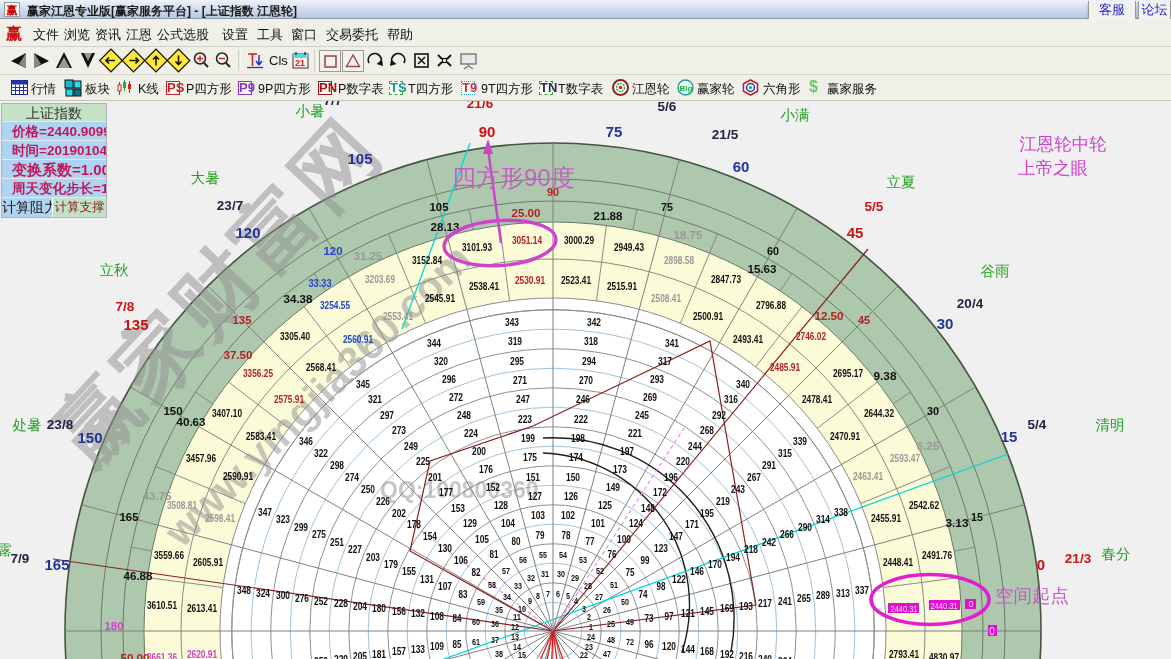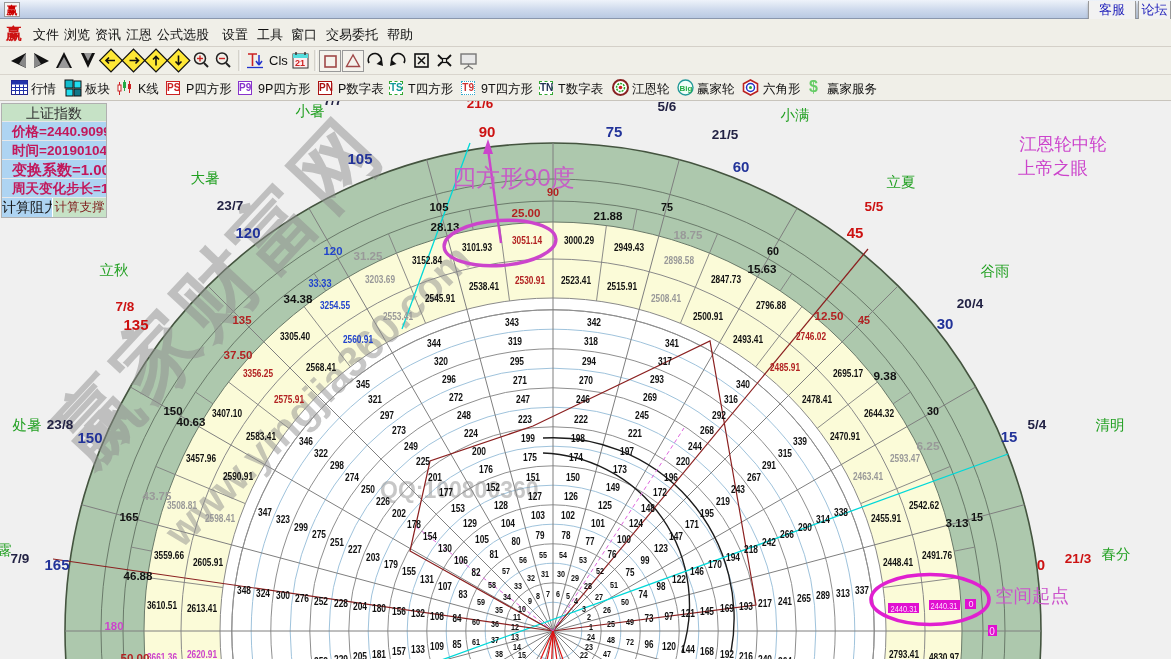--- a/index.html
+++ b/index.html
@@ -6,29 +6,30 @@
 .titlebar{position:absolute;left:0;top:0;width:1171px;height:19px;background:linear-gradient(#eef3fa 0%,#cdd9ec 55%,#b9c9e2 100%);border-bottom:1px solid #8a97ad}
 .ticon{position:absolute;left:4px;top:2px;width:16px;height:15px;background:#f4f4f4;border:1px solid #999;color:#cc0000;font-size:11px;font-weight:bold;text-align:center;line-height:14px}
 .ttext{position:absolute;left:27px;top:3px;font-size:12px;font-weight:bold;color:#1a1a1a}
 .tbtn{position:absolute;top:1px;height:19px;background:#f2f2f2;border:1px solid #999;border-top:none;color:#2222bb;font-size:13px;text-align:center;line-height:18px;box-shadow:0 2px 2px rgba(120,120,120,.5)}
 .menubar{position:absolute;left:0;top:19px;width:1171px;height:28px;background:#f0efe8;border-bottom:1px solid #d4d0c8}
 .mlogo{position:absolute;left:6px;top:5px;color:#cc1111;font-size:16px;font-weight:bold}
 .menubar span{position:absolute;top:7px;font-size:13px;color:#111}
 .toolbar1{position:absolute;left:0;top:47px;width:1171px;height:28px;background:#f0efe8;border-bottom:1px solid #d9d5cd}
 .toolbar2{position:absolute;left:0;top:75px;width:1171px;height:26px;background:#f0efe8;border-bottom:1px solid #c8c4bc}
 .t2{position:absolute;top:6px;font-size:12.5px;color:#111}
-.t2i{position:absolute;top:6px;width:14px;height:14px;font-size:10px;font-weight:bold;text-align:right;line-height:12px;background:#fff}
+.t2i{position:absolute;top:6px;width:14px;height:14px;font-size:13px;font-weight:bold;text-align:right;line-height:12px;background:#fff}
 .chart{position:absolute;left:0;top:101px}
 .panel{position:absolute;left:1px;top:103px;width:106px;border:1px solid #b0b0b0}
 .prow{height:19px;background:#aed4f2;color:#c2185b;font-size:13.5px;font-weight:bold;line-height:19px;padding-left:10px;border-bottom:1px solid #e8e8e8;white-space:nowrap;overflow:hidden}
 .phead{height:18px;background:#c6e2c6;color:#333;font-size:14px;font-weight:normal;text-align:center;line-height:18px;border-bottom:1px solid #e8e8e8}
 </style></head>
 <body>
 <div class="titlebar">
  <div class="ticon">赢</div>
+ <div class="ttext">赢家江恩专业版[赢家服务平台] - [上证指数 江恩轮]</div>
  <div class="tbtn" style="left:1088px;width:48px">客服</div>
  <div class="tbtn" style="left:1138px;width:33px">论坛</div>
 </div>
 <div class="menubar">
  <div class="mlogo">赢</div>
  <span style="left:33px">文件</span>
     <span style="left:64px">浏览</span>
     <span style="left:95px">资讯</span>
     <span style="left:126px">江恩</span>
     <span style="left:157px">公式选股</span>

